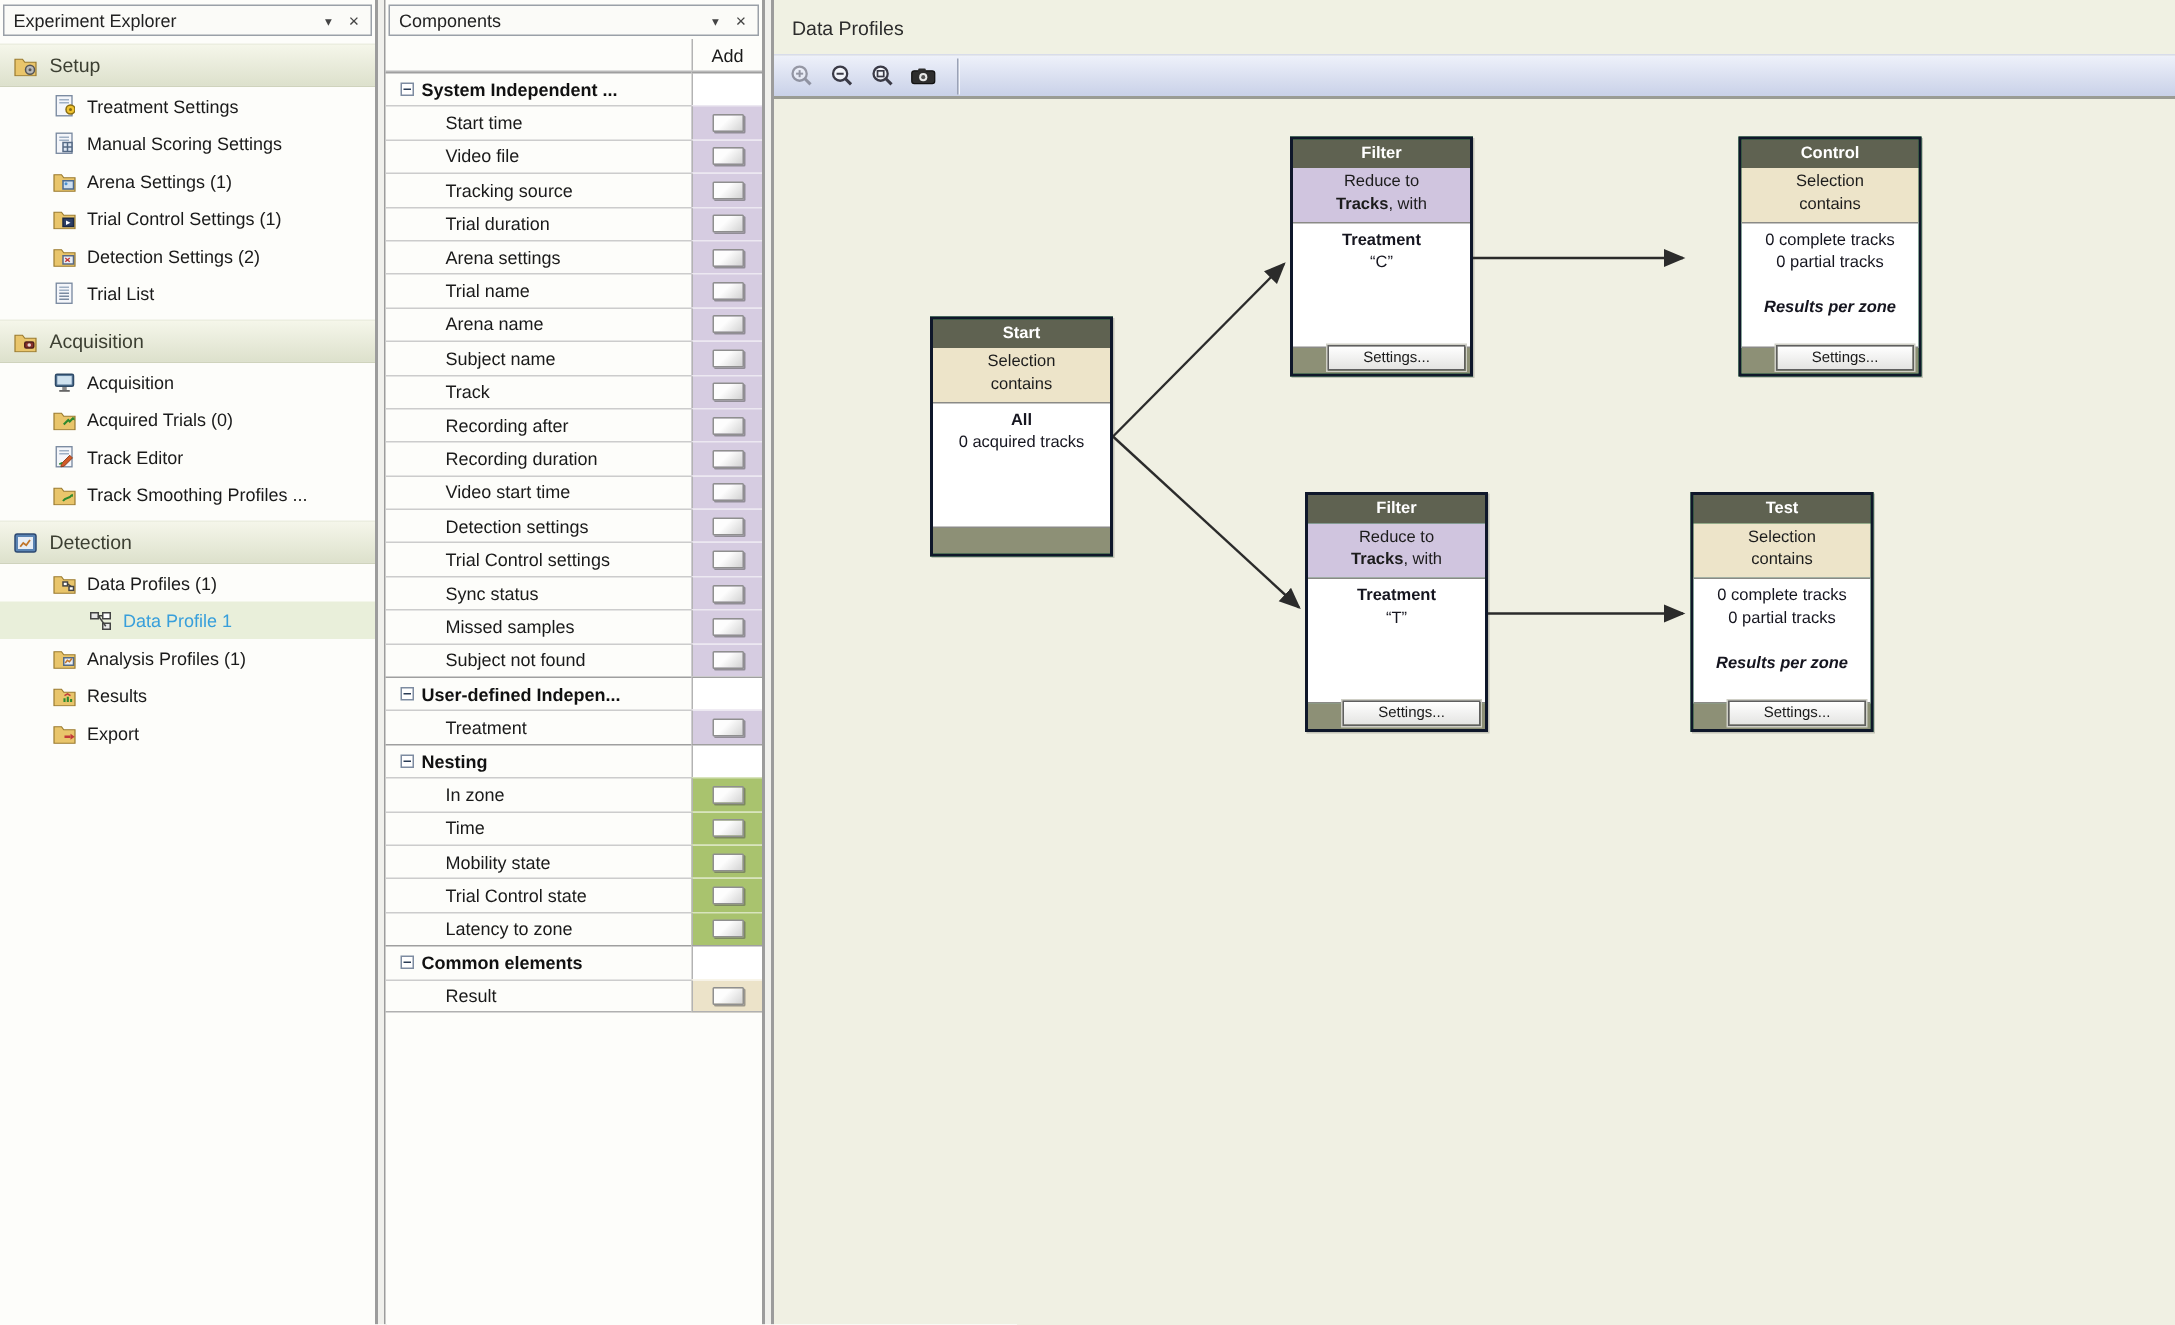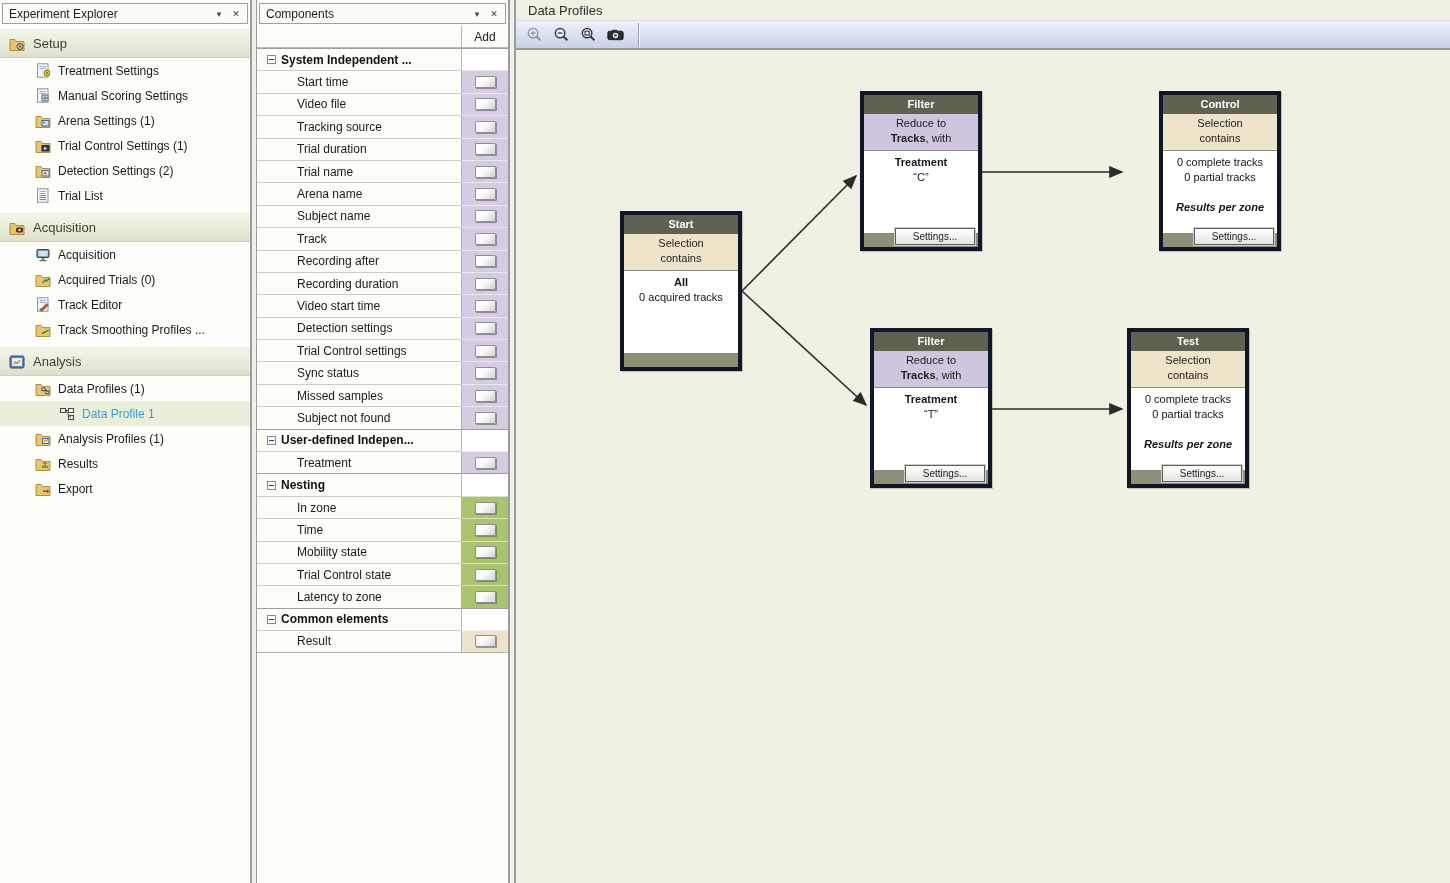--- a/index.html
+++ b/index.html
@@ -45,43 +45,43 @@
   .comp-row.last .lbl,.comp-row.last .add-cell{border-bottom:1px solid #b0b0b0;}
   .collapse-box{width:9px;height:9px;border:1px solid #7d8ba0;background:#fff;flex:none;
                 display:inline-flex;align-items:center;justify-content:center;}
   .collapse-box::before{content:"";display:block;width:5px;height:1px;background:#2a3c55;}
   .add-btn{width:21px;height:12px;border:1px solid #8f8f8f;border-radius:1px;
            background:linear-gradient(135deg,#fdfdfd 40%,#d2d2d2);
            box-shadow:1px 1px 0 rgba(90,90,90,0.55);cursor:default;}
 
   
   #workspace{left:516px;width:934px;background:#f0f1e4;}
-  .ws-header{height:20px;display:flex;align-items:center;padding-left:12px;
+  .ws-header{height:36px;display:flex;align-items:center;padding-left:12px;
              font-size:13px;color:#2c2c2c;background:#f0f1e3;}
   .ws-toolbar{height:30px;background:linear-gradient(#eef1fa,#c9d1e8);
               border-top:1px solid #d8dcea;display:flex;align-items:center;padding-left:6px;
               border-bottom:2px solid #9a9c94;}
   .tool-btn{width:24px;height:24px;display:inline-flex;align-items:center;justify-content:center;
             margin-right:3px;border-radius:2px;}
   .tool-btn.disabled{opacity:0.5;}
   .tool-sep{width:1px;height:24px;background:#9aa2b6;margin:0 4px 0 8px;box-shadow:1px 0 0 #f4f6fc;}
   .canvas{position:absolute;top:66px;left:0;right:0;bottom:0;background:#f0f0e3;overflow:hidden;}
   #edge-svg{position:absolute;left:0;top:0;pointer-events:none;}
 
   
-  .node{position:absolute;width:122px;height:160px;border:4px solid #0f172a;background:#15803d;
+  .node{position:absolute;width:122px;height:160px;border:2px solid #0f172a;background:#15803d;
         box-shadow:1px 1px 0 rgba(60,60,50,0.25);display:flex;flex-direction:column;font-size:11px;}
   .node-header{height:19px;line-height:19px;text-align:center;font-weight:bold;color:#fff;flex:none;}
   .node-band{height:36px;flex:none;text-align:center;padding-top:2px;line-height:15px;color:#1c1c1c;}
   .node-body{height:84px;flex:none;background:#fff;border-top:1px solid #8a8a86;border-bottom:1px solid #8a8a86;
              text-align:center;padding-top:4px;line-height:15px;color:#15151f;}
   .node-footer{flex:1;position:relative;}
   .seg-b{font-weight:bold;}
   .seg-i{font-style:italic;font-weight:bold;}
-  .settings-btn{position:absolute;right:3px;bottom:2px;width:80px;height:17px;
+  .settings-btn{position:absolute;right:3px;bottom:2px;width:92px;height:17px;
                 font-family:"Liberation Sans",sans-serif;font-size:10px;line-height:14px;color:#1a1a1a;
                 background:linear-gradient(#ffffff,#e4e4e2);border:1px solid #5f5f5f;
                 box-shadow:0 0 0 1px #cfcfc6;cursor:default;text-align:center;}
 </style>
 </head>
 <body>
 
 <div class="app">
 
   <div class="panel" id="explorer">
@@ -223,21 +223,21 @@
           <span class="ti-label">Track Smoothing Profiles ...</span>
         </div>
         <div class="section-header">
           <span class="icon16">
             <svg width="16" height="14" viewBox="0 0 16 14">
               <rect x="1" y="1" width="14" height="12" rx="1.5" fill="#5a84b4" stroke="#2e4a72"></rect>
               <rect x="3" y="3" width="10" height="8" fill="#e8eef6"></rect>
               <path d="M4.5 9.5l2-2.5 2 1.5 2.5-3.5" stroke="#c2762a" stroke-width="1.2" fill="none"></path>
             </svg>
           </span>
-          <span>Analysis</span>
+          <span>Detection</span>
         </div>
         <div class="tree-item">
           <span class="icon16">
             <svg width="16" height="14" viewBox="0 0 16 14">
               <path d="M1 2.5h5l1.5 2H15v9H1z" fill="#e9c56b" stroke="#9a7b2f" stroke-width="0.8"></path>
               <rect x="7" y="6" width="3" height="2.6" fill="#fff" stroke="#444"></rect>
               <rect x="11" y="9" width="3" height="2.6" fill="#fff" stroke="#444"></rect>
               <path d="M10 7.3L12.5 9" stroke="#444"></path>
             </svg>
           </span>
@@ -320,20 +320,26 @@
           </span>
         </div>
         <div class="comp-row">
           <span class="lbl">Tracking source</span>
           <span class="add-cell" style="background: rgb(214, 204, 225);">
             <span class="add-btn"></span>
           </span>
         </div>
         <div class="comp-row">
           <span class="lbl">Trial duration</span>
+          <span class="add-cell" style="background: rgb(214, 204, 225);">
+            <span class="add-btn"></span>
+          </span>
+        </div>
+        <div class="comp-row">
+          <span class="lbl">Arena settings</span>
           <span class="add-cell" style="background: rgb(214, 204, 225);">
             <span class="add-btn"></span>
           </span>
         </div>
         <div class="comp-row">
           <span class="lbl">Trial name</span>
           <span class="add-cell" style="background: rgb(214, 204, 225);">
             <span class="add-btn"></span>
           </span>
         </div>

